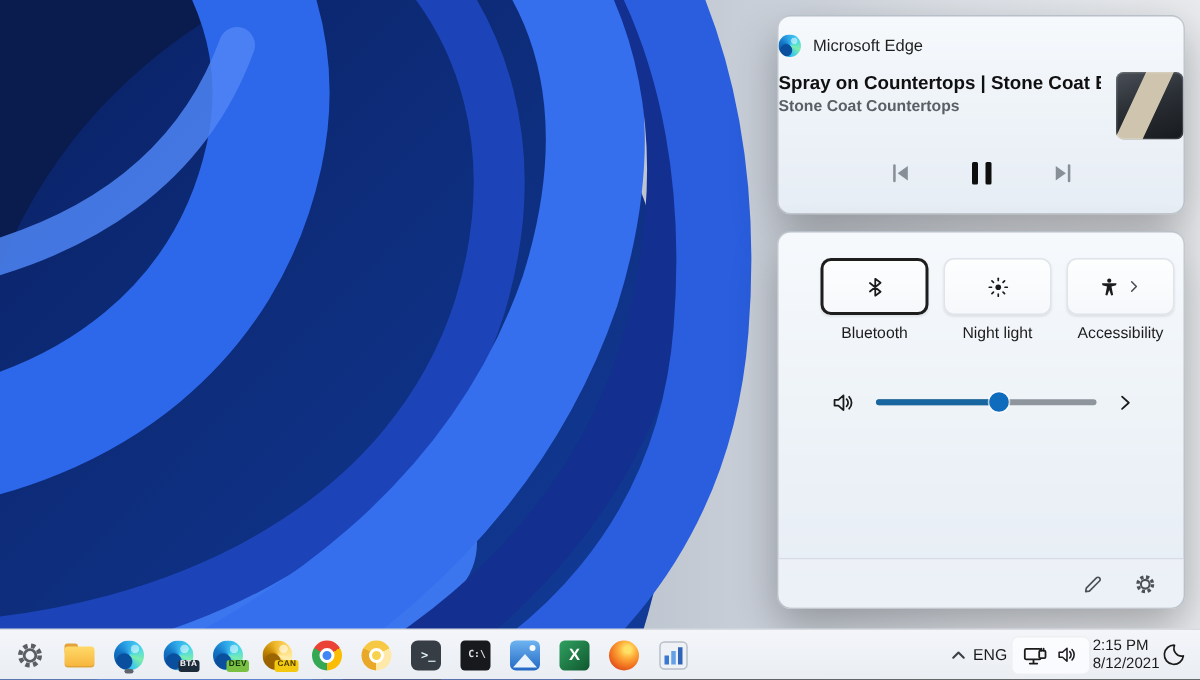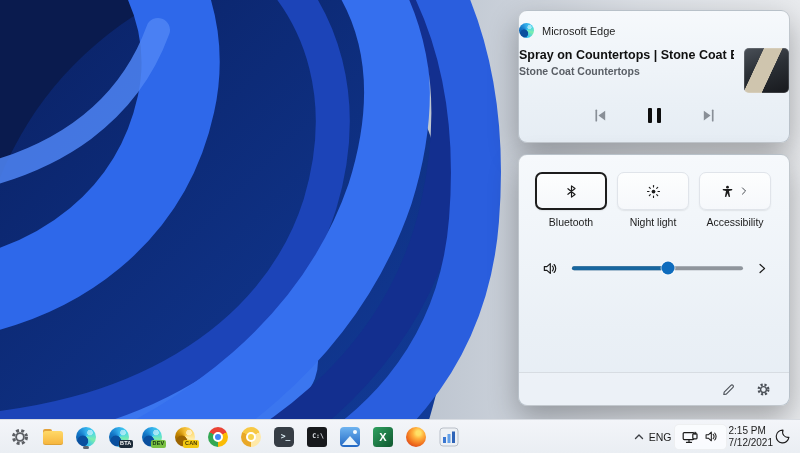--- a/index.html
+++ b/index.html
@@ -7,21 +7,21 @@
   .screen{position:relative;width:800px;height:453px;overflow:hidden;
     font-family:"Liberation Sans","DejaVu Sans",sans-serif;color:#1b1b1b;}
   .wall{position:absolute;inset:0;width:100%;height:100%;display:block;}
 
   
   .panel{position:absolute;left:518px;width:272px;
     background:linear-gradient(180deg,#f6f9fc 0%,#eaf0f6 70%,#e6edf4 100%);
     border:1px solid rgba(110,120,132,.38);border-radius:9px;
     box-shadow:0 12px 30px rgba(0,0,0,.30);}
   .media{top:10px;height:133px;padding:12px 0 8px;}
-  .qs{top:154px;height:252px;padding:17px 16px 0;}
+  .qs{top:154px;height:252px;padding:17px 28px 0;}
 
   
   .mhead{display:flex;align-items:center;gap:8px;height:15px;}
   .mhead .app{font-size:11px;color:#1f1f1f;}
   .mbody{display:flex;align-items:flex-start;margin-top:10px;}
   .mtext{flex:1;min-width:0;padding-right:10px;}
   .mtitle{font-size:12.5px;font-weight:bold;color:#101010;white-space:nowrap;overflow:hidden;}
   .msub{font-size:10.5px;color:#5a5f66;margin-top:3px;font-weight:bold;}
   .thumb{width:45px;height:45px;border-radius:5px;flex:0 0 auto;overflow:hidden;
     background:
@@ -338,21 +338,21 @@
         </svg>
         <svg width="15" height="15" viewBox="0 0 18 18" fill="none" stroke="#1b1b1b" stroke-width="1.25" stroke-linejoin="round">
           <path d="M2.5 7 H5.2 L8.8 3.8 V14.2 L5.2 11 H2.5 Z"></path>
           <path d="M11 6.5 A3.4 3.4 0 0 1 11 11.5" stroke-linecap="round"></path>
           <path d="M12.8 4.8 A6 6 0 0 1 12.8 13.2" stroke-linecap="round"></path>
         </svg>
       </div>
       <button class="tbtn clock">
         <span>
           <span>2:15 PM</span><br>
-          <span>7/12/2021</span>
+          <span>8/12/2021</span>
         </span>
       </button>
       <svg width="15" height="15" viewBox="0 0 16 16" style="transform:rotate(-15deg)">
         <path d="M10.3 1.6 A6.8 6.8 0 1 0 14.4 10.6 A5.6 5.6 0 0 1 10.3 1.6 Z" fill="none" stroke="#1b1b1b" stroke-width="1.2" stroke-linejoin="round"></path>
       </svg>
     </div>
   </footer>
 </div>
 
 </body></html>

